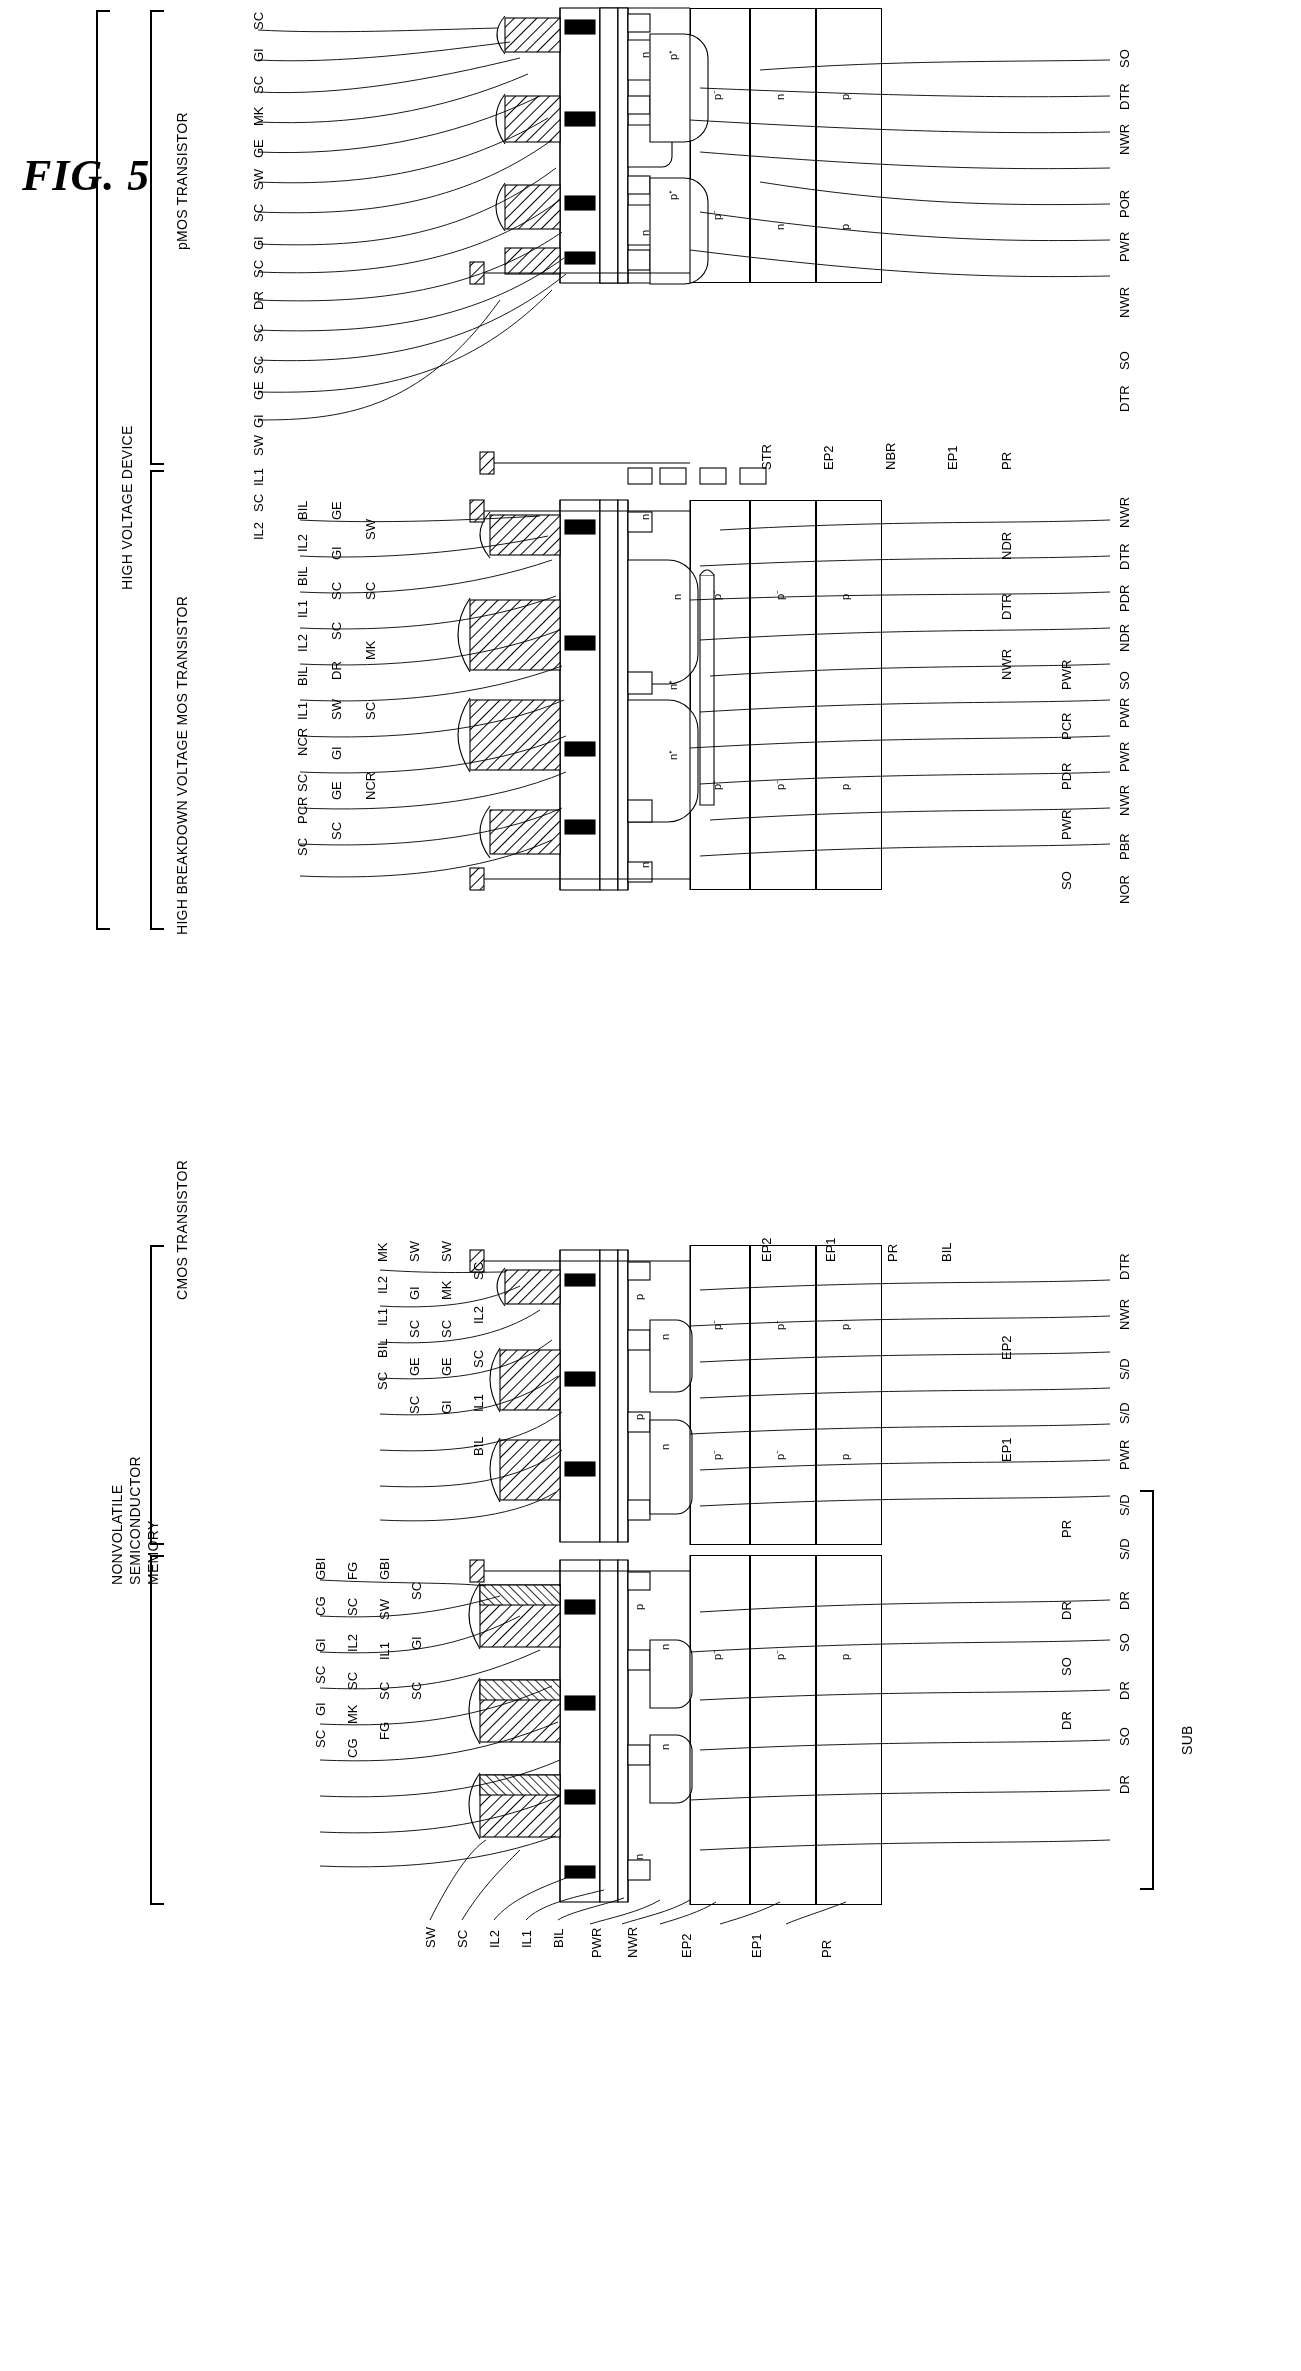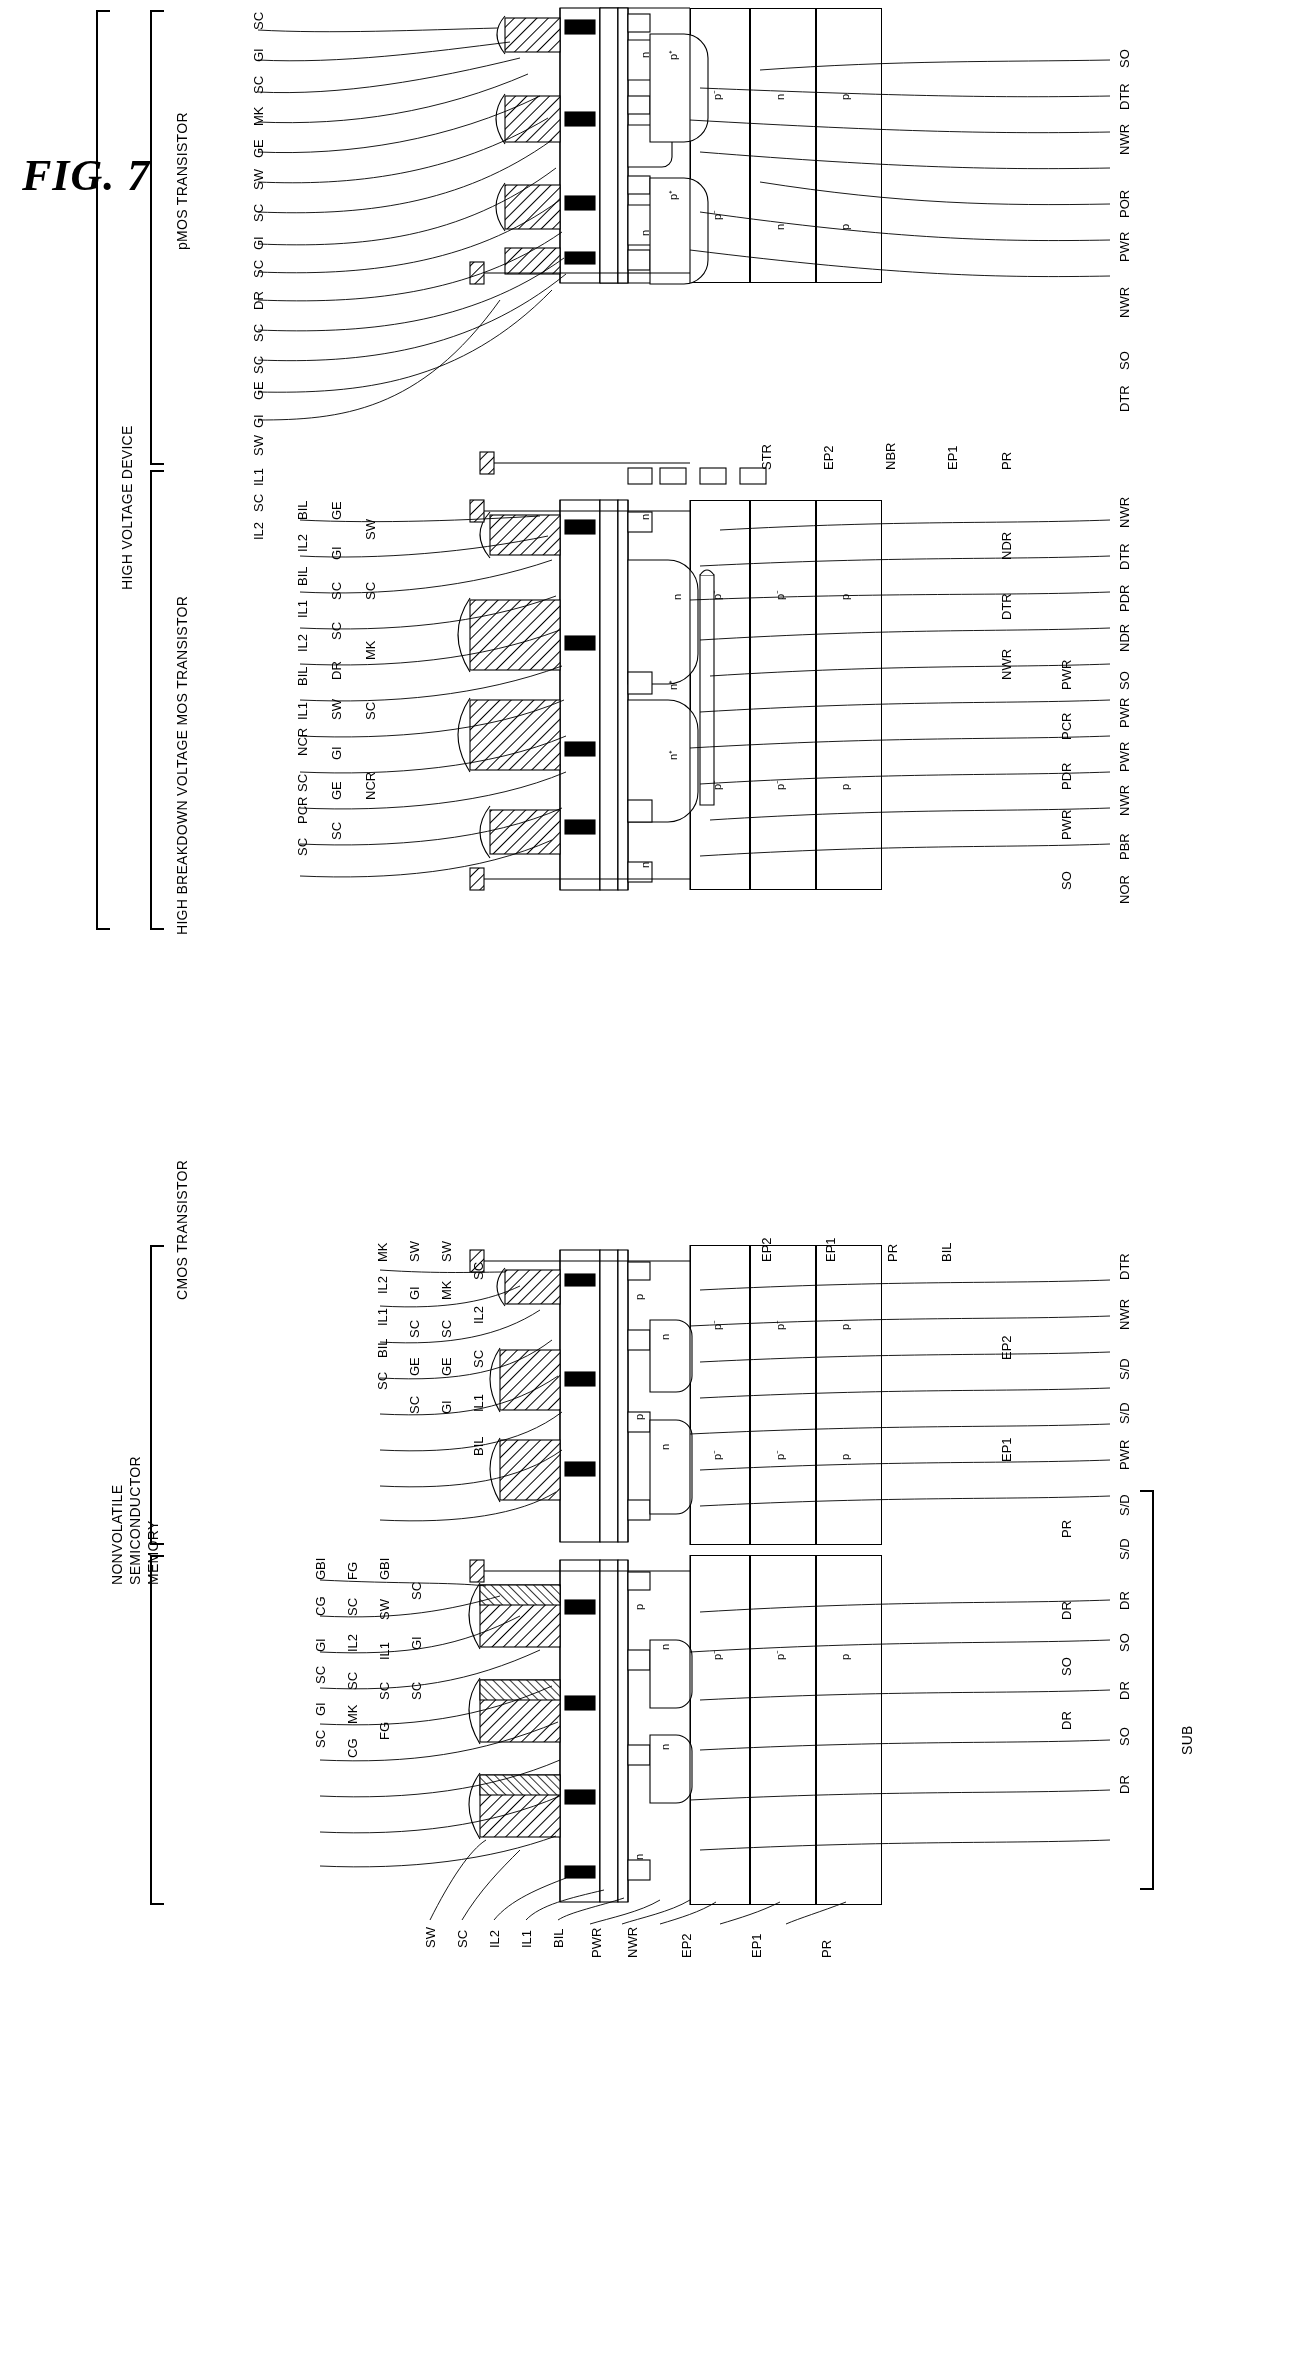--- a/index.html
+++ b/index.html
@@ -26,21 +26,21 @@
   .fig{position:absolute;left:22px;top:150px;font-size:44px;font-style:italic;font-weight:bold;
        font-family:"Liberation Serif",serif;letter-spacing:1px;}
 
   svg.overlay{position:absolute;left:0;top:0;width:1301px;height:2371px;pointer-events:none;}
 </style>
 </head>
 <body>
 
 <div id="sheet">
 
-  <div class="fig">FIG. 7</div>
+  <div class="fig">FIG. 5</div>
 
   <div class="t rot lbl" style="left:120px;top:590px;">HIGH VOLTAGE DEVICE</div>
 
   <div class="t rot lbl" style="left:175px;top:250px;">pMOS TRANSISTOR</div>
 
   <div class="t rot lbl" style="left:175px;top:935px;">HIGH BREAKDOWN VOLTAGE MOS TRANSISTOR</div>
 
   <div class="t rot lbl" style="left:175px;top:1300px;">CMOS TRANSISTOR</div>
 
   <div class="t rot lbl" style="left:110px;top:1585px;">NONVOLATILE</div>

